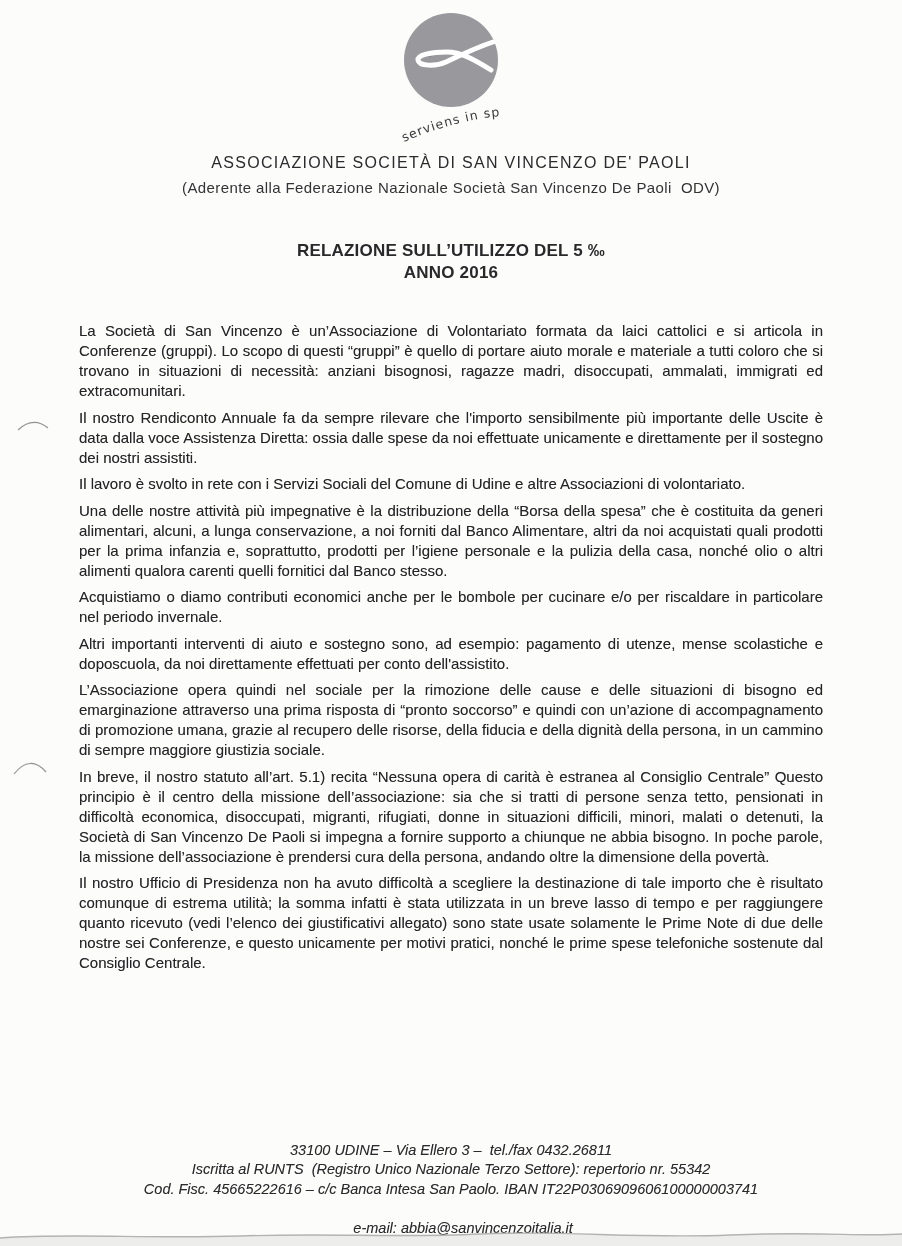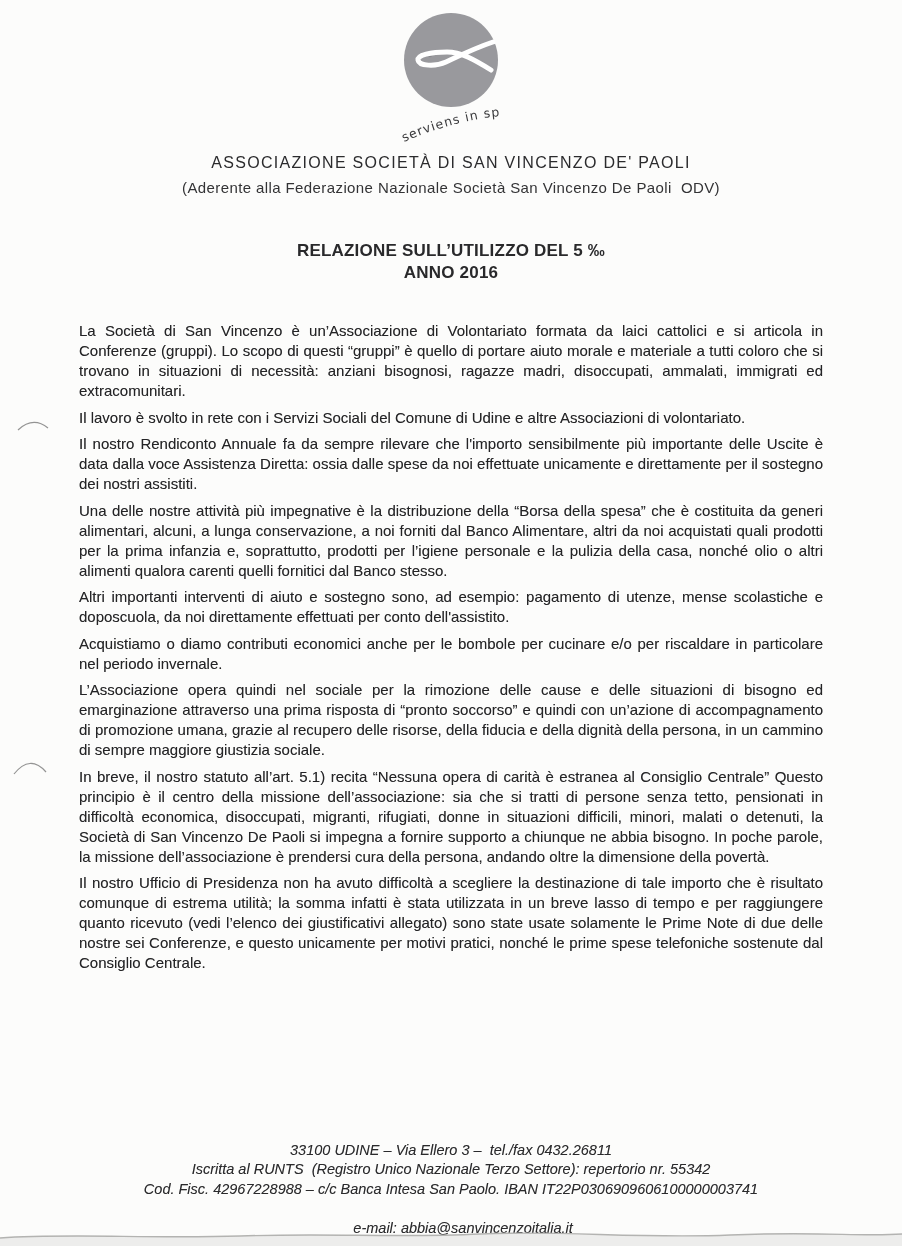--- a/index.html
+++ b/index.html
@@ -125,34 +125,34 @@
     <div class="org-line3">(Aderente alla Federazione Nazionale Società San Vincenzo De Paoli  ODV)</div>
   </div>
 
   <div class="doc-title">
     <div>RELAZIONE SULL’UTILIZZO DEL 5 ‰</div>
     <div>ANNO 2016</div>
   </div>
 
   <div class="body-text">
     <p>La Società di San Vincenzo è un’Associazione di Volontariato formata da laici cattolici e si articola in Conferenze (gruppi). Lo scopo di questi “gruppi” è quello di portare aiuto morale e materiale a tutti coloro che si trovano in situazioni di necessità: anziani bisognosi, ragazze madri, disoccupati, ammalati, immigrati ed extracomunitari.</p>
+    <p>Il nostro Rendiconto Annuale fa da sempre rilevare che l'importo sensibilmente più importante delle Uscite è data dalla voce Assistenza Diretta: ossia dalle spese da noi effettuate unicamente e direttamente per il sostegno dei nostri assistiti.</p>
     <p>Il lavoro è svolto in rete con i Servizi Sociali del Comune di Udine e altre Associazioni di volontariato.</p>
-    <p>Il nostro Rendiconto Annuale fa da sempre rilevare che l'importo sensibilmente più importante delle Uscite è data dalla voce Assistenza Diretta: ossia dalle spese da noi effettuate unicamente e direttamente per il sostegno dei nostri assistiti.</p>
     <p>Una delle nostre attività più impegnative è la distribuzione della “Borsa della spesa” che è costituita da generi alimentari, alcuni, a lunga conservazione, a noi forniti dal Banco Alimentare, altri da noi acquistati quali prodotti per la prima infanzia e, soprattutto, prodotti per l’igiene personale e la pulizia della casa, nonché olio o altri alimenti qualora carenti quelli fornitici dal Banco stesso.</p>
+    <p>Acquistiamo o diamo contributi economici anche per le bombole per cucinare e/o per riscaldare in particolare nel periodo invernale.</p>
     <p>Altri importanti interventi di aiuto e sostegno sono, ad esempio: pagamento di utenze, mense scolastiche e doposcuola, da noi direttamente effettuati per conto dell'assistito.</p>
-    <p>Acquistiamo o diamo contributi economici anche per le bombole per cucinare e/o per riscaldare in particolare nel periodo invernale.</p>
     <p>L’Associazione opera quindi nel sociale per la rimozione delle cause e delle situazioni di bisogno ed emarginazione attraverso una prima risposta di “pronto soccorso” e quindi con un’azione di accompagnamento di promozione umana, grazie al recupero delle risorse, della fiducia e della dignità della persona, in un cammino di sempre maggiore giustizia sociale.</p>
     <p>In breve, il nostro statuto all’art. 5.1) recita “Nessuna opera di carità è estranea al Consiglio Centrale” Questo principio è il centro della missione dell’associazione: sia che si tratti di persone senza tetto, pensionati in difficoltà economica, disoccupati, migranti, rifugiati, donne in situazioni difficili, minori, malati o detenuti, la Società di San Vincenzo De Paoli si impegna a fornire supporto a chiunque ne abbia bisogno. In poche parole, la missione dell’associazione è prendersi cura della persona, andando oltre la dimensione della povertà.</p>
     <p>Il nostro Ufficio di Presidenza non ha avuto difficoltà a scegliere la destinazione di tale importo che è risultato comunque di estrema utilità; la somma infatti è stata utilizzata in un breve lasso di tempo e per raggiungere quanto ricevuto (vedi l’elenco dei giustificativi allegato) sono state usate solamente le Prime Note di due delle nostre sei Conferenze, e questo unicamente per motivi pratici, nonché le prime spese telefoniche sostenute dal Consiglio Centrale.</p>
   </div>
 
   <div class="doc-footer">
     <div>33100 UDINE – Via Ellero 3 –  tel./fax 0432.26811</div>
     <div>Iscritta al RUNTS  (Registro Unico Nazionale Terzo Settore): repertorio nr. 55342</div>
-    <div>Cod. Fisc. 42967228988 – c/c Banca Intesa San Paolo. IBAN IT22P0306909606100000003741</div>
+    <div>Cod. Fisc. 45665222616 – c/c Banca Intesa San Paolo. IBAN IT22P0306909606100000003741</div>
     <div>
       <span>e-mail: abbia@sanvincenzoitalia.it</span>
       <span class="sep">–</span>
       
       
       
     </div>
   </div>
 
   <svg class="margin-mark mark-1" width="60" height="30">

